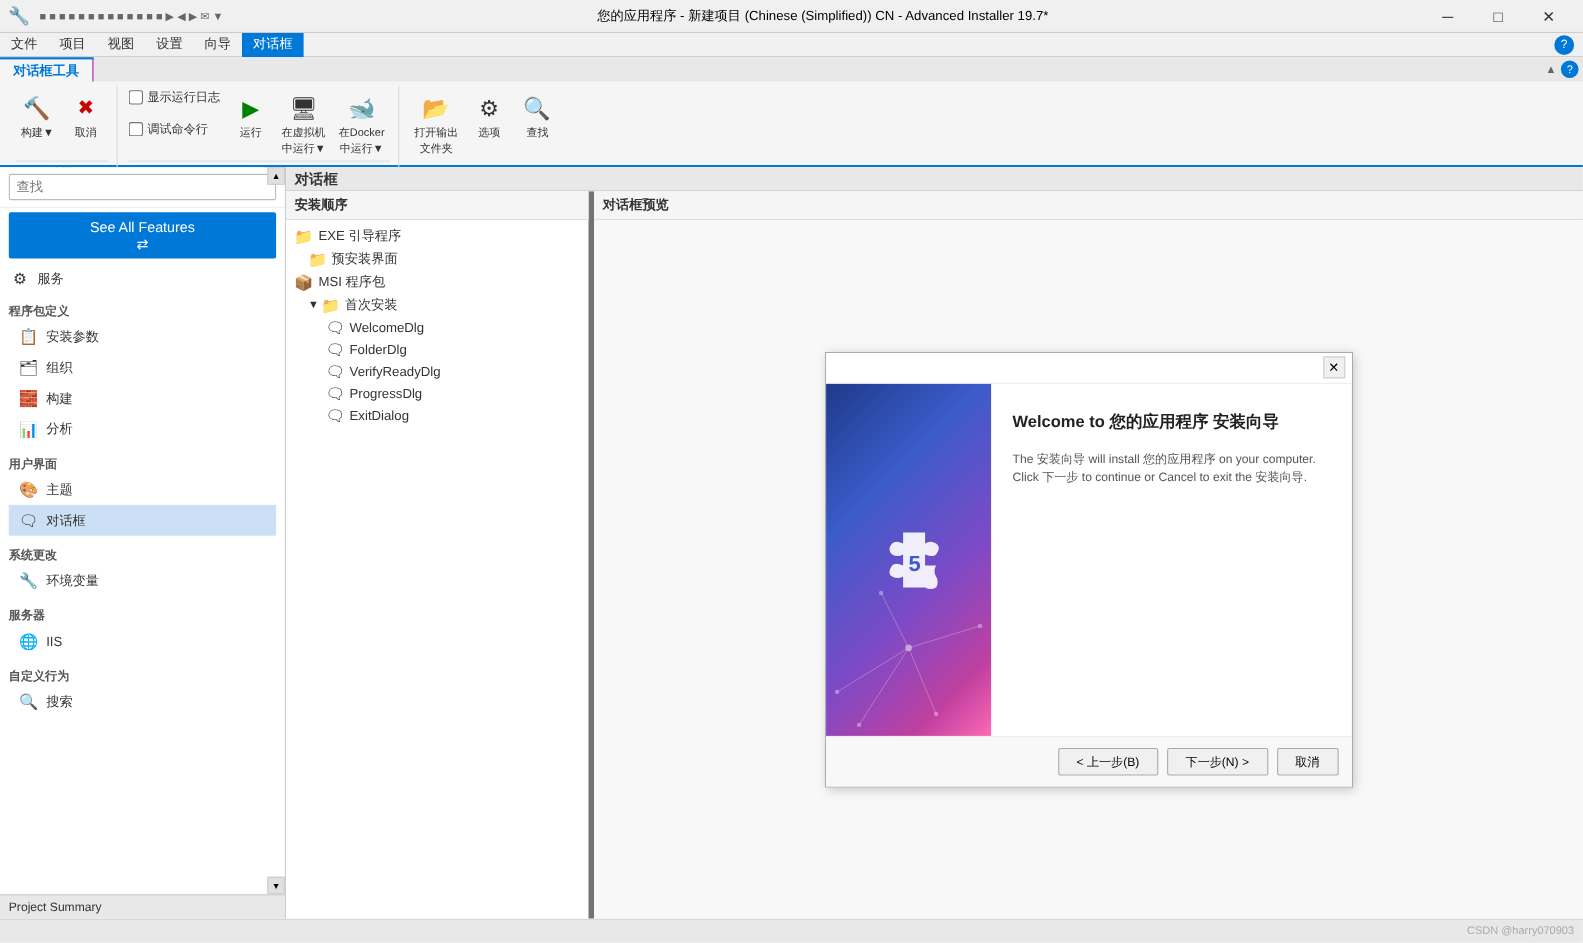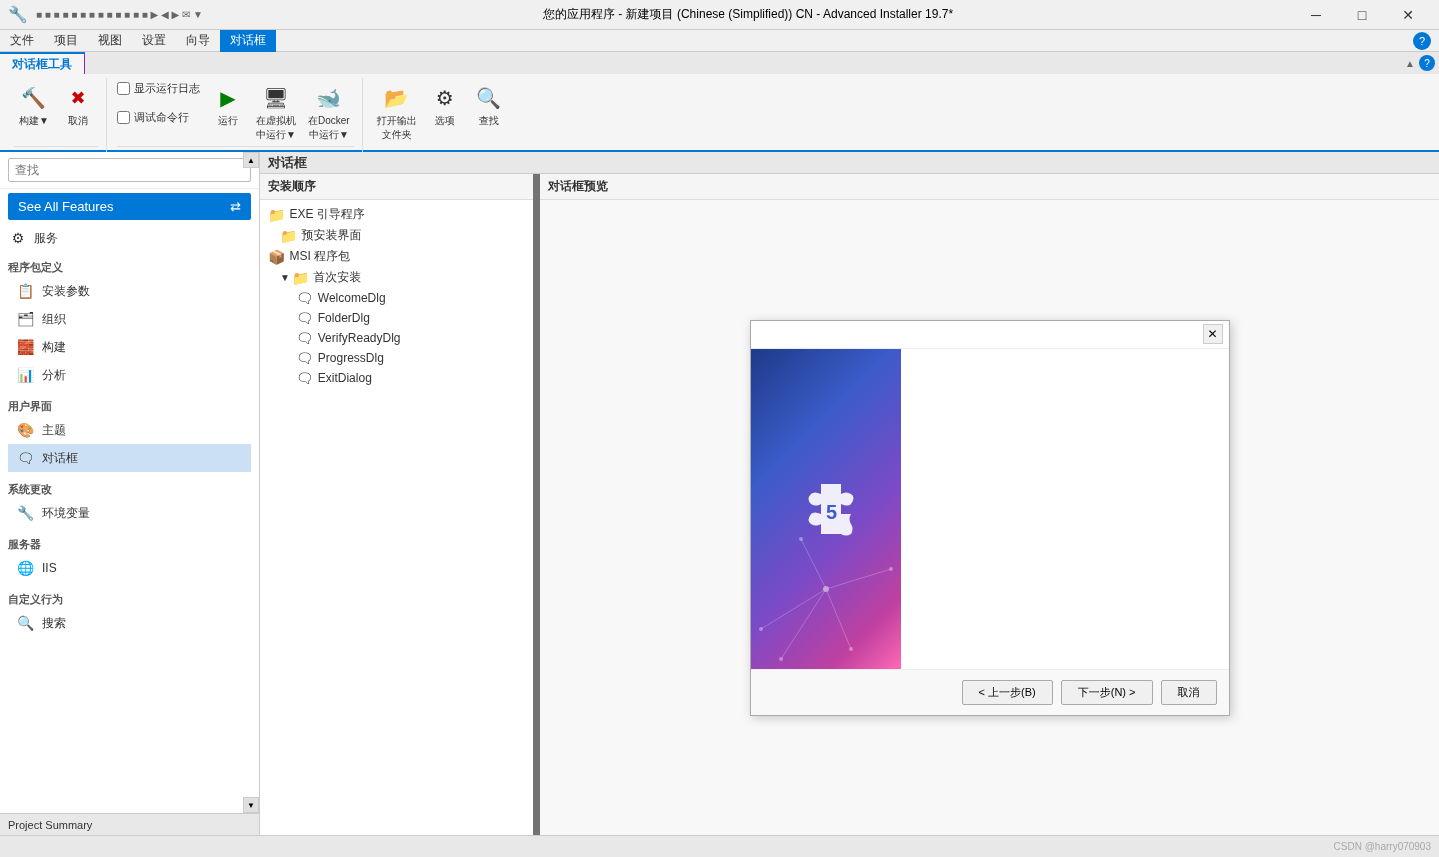--- a/index.html
+++ b/index.html
@@ -153,20 +153,21 @@
       margin: 4px 8px;
       background: #0078d7;
       color: white;
       padding: 6px 10px;
       cursor: pointer;
       font-size: 13px;
       display: flex;
       align-items: center;
       justify-content: space-between;
       border-radius: 2px;
+      flex-direction: column;
     }
     .sidebar-section {
       padding: 4px 8px 2px;
     }
     .sidebar-section-title {
       font-size: 11px;
       font-weight: bold;
       color: #555;
       padding: 4px 0 2px;
     }
@@ -240,21 +241,21 @@
       border-bottom: 1px solid #ccc;
     }
 
     
     #split-pane {
       display: flex;
       flex: 1;
     }
     #install-sequence-pane {
       width: 280px;
-      border-right: 7px solid #737373;
+      border-right: 5px solid #737373;
       background: #fff;
     }
     #install-sequence-header {
       padding: 4px 8px;
       font-size: 12px;
       font-weight: bold;
       color: #333;
       background: #f5f5f5;
       border-bottom: 1px solid #ddd;
     }
@@ -677,20 +678,26 @@
                   <line x1="75" y1="80" x2="50" y2="30" stroke="white" stroke-width="0.8" opacity="0.5"></line>
                   <circle cx="75" cy="80" r="3" fill="white" opacity="0.8"></circle>
                   <circle cx="10" cy="120" r="2" fill="white" opacity="0.6"></circle>
                   <circle cx="140" cy="60" r="2" fill="white" opacity="0.6"></circle>
                   <circle cx="100" cy="140" r="2" fill="white" opacity="0.6"></circle>
                   <circle cx="30" cy="150" r="2" fill="white" opacity="0.6"></circle>
                   <circle cx="50" cy="30" r="2" fill="white" opacity="0.6"></circle>
                 </svg>
               </div>
 
+              <div class="preview-right">
+                <div class="preview-title">Welcome to 您的应用程序 安装向导</div>
+                <div class="preview-desc">
+                  The 安装向导 will install 您的应用程序 on your computer.<br>Click 下一步 to continue or Cancel to exit the 安装向导.
+                </div>
+              </div>
             </div>
             <div class="preview-footer">
               <button class="preview-btn">&lt; 上一步(B)</button>
               <button class="preview-btn" style="background:#f0f0f0;">下一步(N) &gt;</button>
               <button class="preview-btn">取消</button>
             </div>
           </div>
         </div>
       </div>
     </div>

